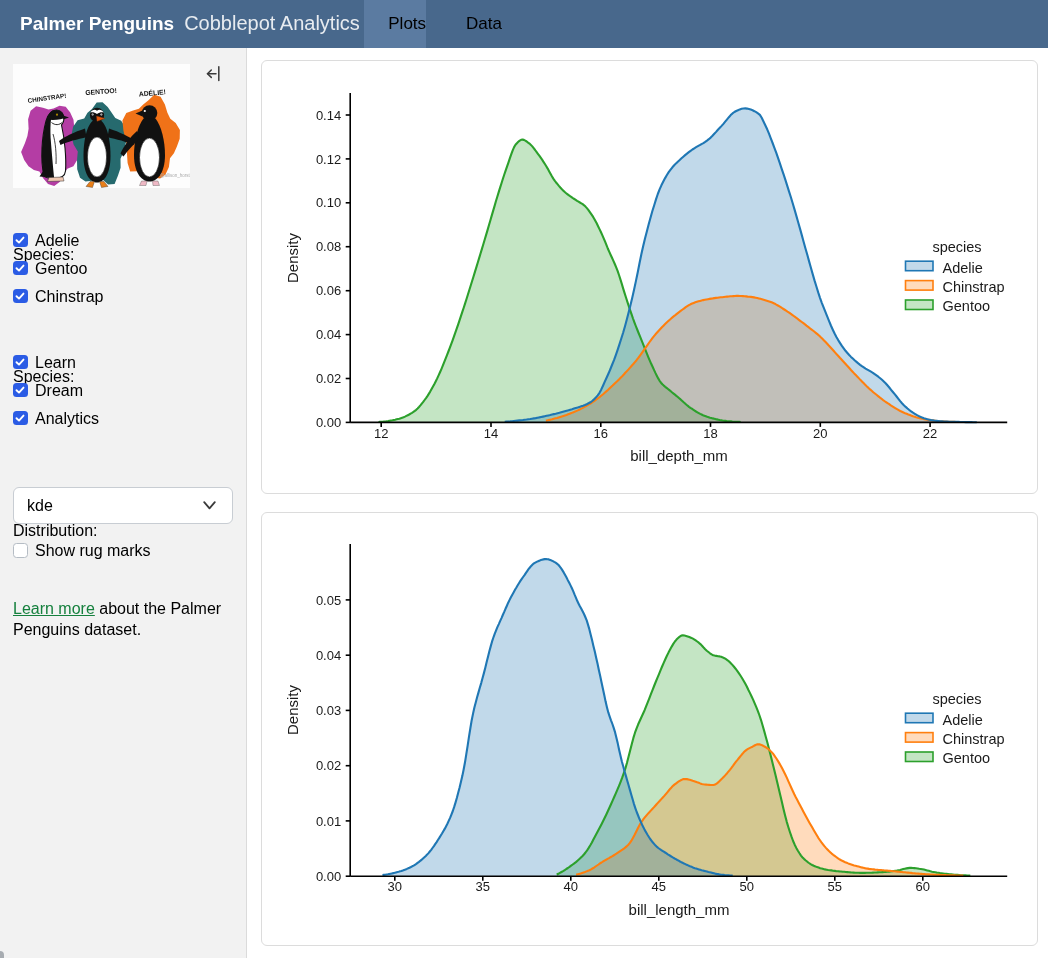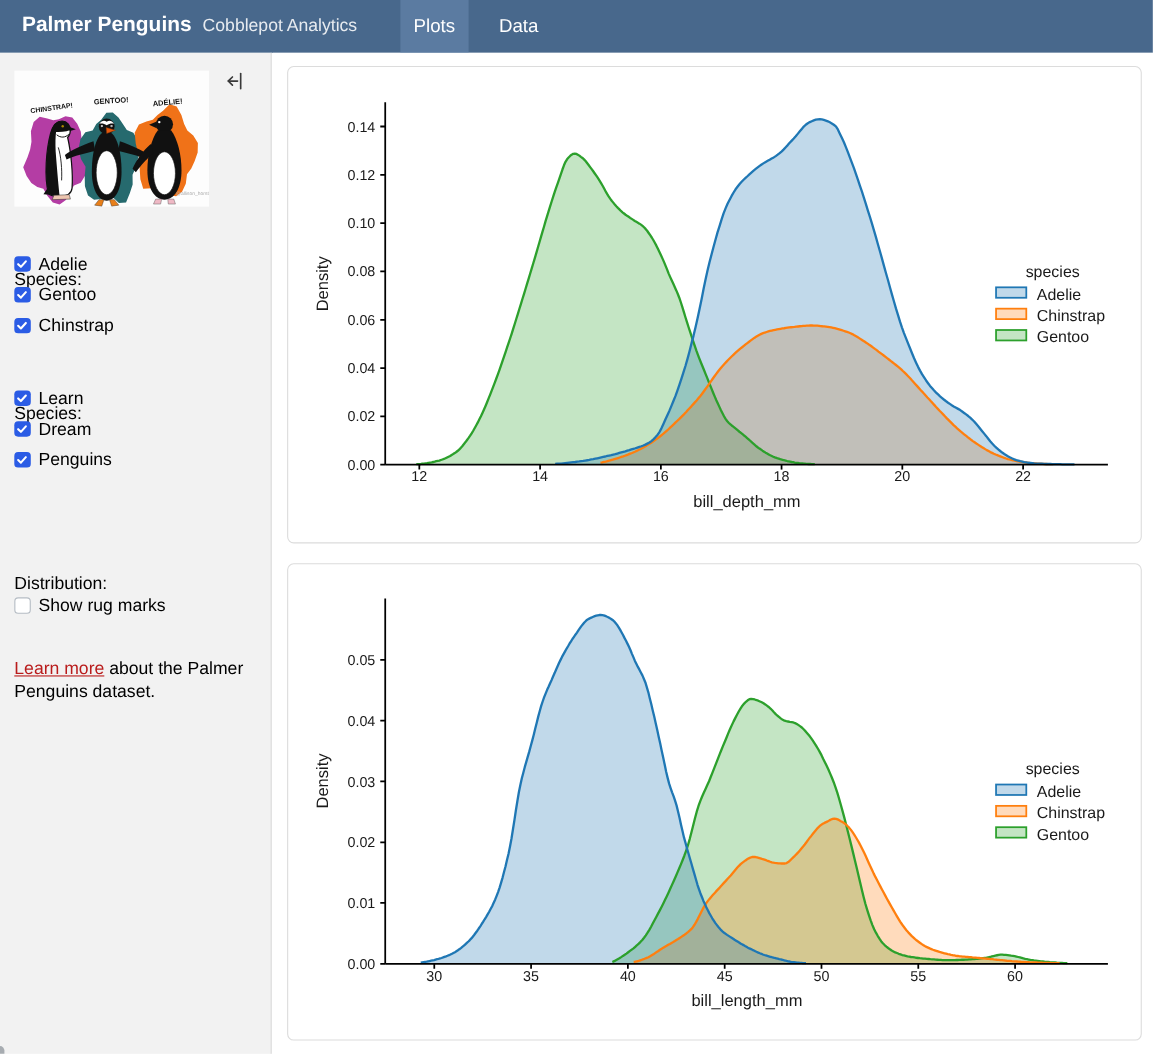--- a/index.html
+++ b/index.html
@@ -1,30 +1,30 @@
 <!DOCTYPE html>
 <html><head><meta charset="utf-8"><title>Palmer Penguins</title>
 <style>
 * { margin:0; padding:0; box-sizing:border-box; }
 html,body { width:1048px; height:958px; font-family:"Liberation Sans", sans-serif; background:#fff; overflow:hidden; }
 .navbar { position:absolute; left:0; top:0; width:1048px; height:48px; background:#48688c; }
 .brand { position:absolute; left:20px; top:12px; color:#fff; font-size:19px; font-weight:700; }
-.brand .sub { font-weight:400; font-size:16px; color:rgba(255,255,255,0.87); margin-left:10px; }
-.tab { position:absolute; top:0; height:52px; line-height:48px; color:#ffffff; font-size:17px; text-align:center; }
+.brand .sub { font-weight:400; font-size:20px; color:rgba(255,255,255,0.87); margin-left:10px; }
+.tab { position:absolute; top:0; height:52px; line-height:48px; color:#000000; font-size:17px; text-align:right; }
 .tab.active { background:#5b7ba1; }
 .sidebar { position:absolute; left:0; top:48px; width:247px; height:910px; background:#f2f2f2; border-right:1px solid #dbdbdb; }
 .collapse-ic { position:absolute; left:204px; top:16px; }
 .slabel { position:absolute; left:13px; font-size:16px; color:#000;margin-top:40px; }
 .cbrow { position:absolute; left:13px; height:15px; width:225px; }
 .cb { position:absolute; left:0; top:0; width:14.5px; height:14.5px; background:#2b5ce5; border-radius:3.5px; }
 .cb2 { position:absolute; left:0; top:0; width:14.5px; height:14.5px; background:#fff; border:1px solid #b5bcc4; border-radius:3.5px; }
 .cbl { position:absolute; left:22px; top:-1px; font-size:16px; color:#000; white-space:nowrap; }
 .select { position:absolute; left:13px; top:439px; width:220px; height:37px; background:#fff; border:1px solid #c8cdd3; border-radius:6px; font-size:16px; color:#000; line-height:35px; padding-left:13px; }
 .learn { position:absolute; left:13px; top:550px; width:225px; font-size:16px; line-height:21px; color:#000; }
-.learn a { color:#b91c1c; }
+.learn a { color:#15803d; }
 .main { position:absolute; left:248px; top:48px; width:800px; height:910px; background:#fff; }
 .card { position:absolute; left:12.5px; width:777px; height:433.5px; background:#fff; border:1px solid #dcdcdc; border-radius:6px; }
 </style></head>
 <body>
 <div class="navbar">
   <div class="brand">Palmer Penguins<span class="sub">Cobblepot Analytics</span></div>
   <div class="tab active" style="left:363.7px;width:62.4px;">Plots</div>
   <div class="tab" style="left:441px;width:61px;">Data</div>
 </div>
 <div class="sidebar">
@@ -116,23 +116,26 @@
         </svg>
       </span>
       <span class="cbl">Dream</span>
     </div>
   <div class="cbrow" style="top:362.5px">
       <span class="cb">
         <svg width="10" height="10" viewBox="0 0 10 10" style="position:absolute;left:2px;top:2px">
           <path d="M1.5 5.2 L4 7.6 L8.5 2.6" fill="none" stroke="#fff" stroke-width="1.9" stroke-linecap="round" stroke-linejoin="round"></path>
         </svg>
       </span>
-      <span class="cbl">Penguins</span>
+      <span class="cbl">Analytics</span>
     </div>
   <div class="slabel" style="top:434px;">Distribution:</div>
+  <div class="select">kde<svg width="13" height="9" viewBox="0 0 13 9" style="position:absolute;right:16px;top:13px">
+        <path d="M1.2 1.2 L6.5 7.3 L11.8 1.2" fill="none" stroke="#3a3a3a" stroke-width="1.8" stroke-linecap="round" stroke-linejoin="round"></path>
+      </svg></div>
   <div class="cbrow" style="top:495px;text-align:center;">
       <span class="cb2"></span>
       <span class="cbl">Show rug marks</span>
     </div>
   <div class="learn"><a href="#">Learn more</a> about the Palmer<br>Penguins dataset.</div>
 </div>
 <div class="main">
   <div class="card" style="top:12px;">
       <svg width="775" height="431" viewBox="0 0 775 431" style="position:absolute;left:0;top:0">
         <path d="M116.5 361.0L117.9 360.9L119.3 360.9L120.7 360.8L122.1 360.6L123.4 360.5L124.8 360.3L126.2 360.1L127.6 359.8L129.0 359.5L130.4 359.3L131.8 359.0L133.2 358.7L134.6 358.3L136.0 358.0L137.4 357.7L138.8 357.2L140.2 356.7L141.6 356.2L143.0 355.6L144.4 354.9L145.8 354.2L147.2 353.5L148.6 352.6L150.0 351.8L151.4 350.9L152.8 349.9L154.2 348.8L155.6 347.5L157.0 346.0L158.4 344.4L159.8 342.6L161.2 340.9L162.6 339.0L164.0 337.1L165.4 335.1L166.8 332.9L168.2 330.6L169.6 328.1L171.0 325.6L172.4 323.0L173.8 320.2L175.2 317.4L176.6 314.4L178.0 311.3L179.4 308.1L180.8 304.7L182.2 301.2L183.6 297.7L185.0 294.1L186.4 290.5L187.8 286.8L189.2 283.1L190.6 279.3L192.0 275.4L193.4 271.4L194.8 267.4L196.2 263.3L197.6 259.1L199.0 254.9L200.4 250.7L201.8 246.5L203.2 242.2L204.6 237.8L206.0 233.3L207.4 228.8L208.8 224.3L210.2 219.7L211.6 215.2L213.0 210.6L214.4 206.1L215.8 201.5L217.2 196.9L218.6 192.3L220.0 187.6L221.4 183.0L222.8 178.3L224.2 173.6L225.6 168.9L227.0 164.0L228.4 159.2L229.8 154.4L231.2 149.6L232.6 144.9L233.9 140.2L235.3 135.7L236.7 131.1L238.1 126.6L239.5 122.2L240.9 117.8L242.3 113.5L243.7 109.4L245.1 105.4L246.5 101.4L247.9 97.2L249.3 93.1L250.7 89.3L252.1 86.1L253.5 83.8L254.9 82.2L256.3 80.8L257.7 79.6L259.1 78.8L260.5 78.6L261.9 78.9L263.3 79.6L264.7 80.5L266.1 81.6L267.5 82.6L268.9 83.9L270.3 85.4L271.7 87.2L273.1 89.0L274.5 90.9L275.9 92.8L277.3 94.7L278.7 96.7L280.1 98.7L281.5 100.8L282.9 103.0L284.3 105.2L285.7 107.6L287.1 110.2L288.5 112.8L289.9 115.3L291.3 117.6L292.7 119.6L294.1 121.5L295.5 123.2L296.9 124.9L298.3 126.5L299.7 128.0L301.1 129.4L302.5 130.8L303.9 132.0L305.3 133.1L306.7 134.2L308.1 135.2L309.5 136.1L310.9 137.1L312.3 138.0L313.7 138.9L315.1 139.9L316.5 140.7L317.9 141.5L319.3 142.3L320.7 143.2L322.1 144.3L323.5 145.6L324.9 147.1L326.3 148.8L327.7 150.8L329.1 152.8L330.5 154.9L331.9 157.2L333.3 159.7L334.7 162.3L336.1 165.2L337.5 168.1L338.9 171.0L340.3 174.1L341.7 177.3L343.1 180.7L344.5 184.1L345.8 187.5L347.2 190.7L348.6 193.8L350.0 196.8L351.4 199.9L352.8 203.0L354.2 206.3L355.6 209.9L357.0 214.0L358.4 218.4L359.8 222.9L361.2 227.6L362.6 232.1L364.0 236.5L365.4 240.8L366.8 245.1L368.2 249.3L369.6 253.4L371.0 257.5L372.4 261.3L373.8 265.0L375.2 268.5L376.6 272.0L378.0 275.4L379.4 278.9L380.8 282.3L382.2 285.8L383.6 289.3L385.0 292.8L386.4 296.3L387.8 299.6L389.2 302.8L390.6 305.8L392.0 308.9L393.4 311.9L394.8 314.7L396.2 317.4L397.6 319.8L399.0 321.7L400.4 323.3L401.8 324.6L403.2 325.8L404.6 326.9L406.0 328.0L407.4 329.1L408.8 330.3L410.2 331.5L411.6 332.6L413.0 333.7L414.4 334.9L415.8 336.0L417.2 337.2L418.6 338.4L420.0 339.7L421.4 341.0L422.8 342.2L424.2 343.5L425.6 344.7L427.0 345.8L428.4 346.8L429.8 347.7L431.2 348.7L432.6 349.6L434.0 350.5L435.4 351.3L436.8 352.1L438.2 352.9L439.6 353.5L441.0 354.2L442.4 354.8L443.8 355.3L445.2 355.8L446.6 356.2L448.0 356.7L449.4 357.0L450.8 357.4L452.2 357.7L453.6 358.1L455.0 358.4L456.3 358.7L457.7 359.0L459.1 359.2L460.5 359.5L461.9 359.7L463.3 359.9L464.7 360.1L466.1 360.2L467.5 360.3L468.9 360.4L470.3 360.6L471.7 360.7L473.1 360.8L474.5 360.8L475.9 360.9L477.3 360.9L478.7 361.0L478.7 361.4L116.5 361.4Z" fill="#2ca02c" fill-opacity="0.28" stroke="none"></path>

